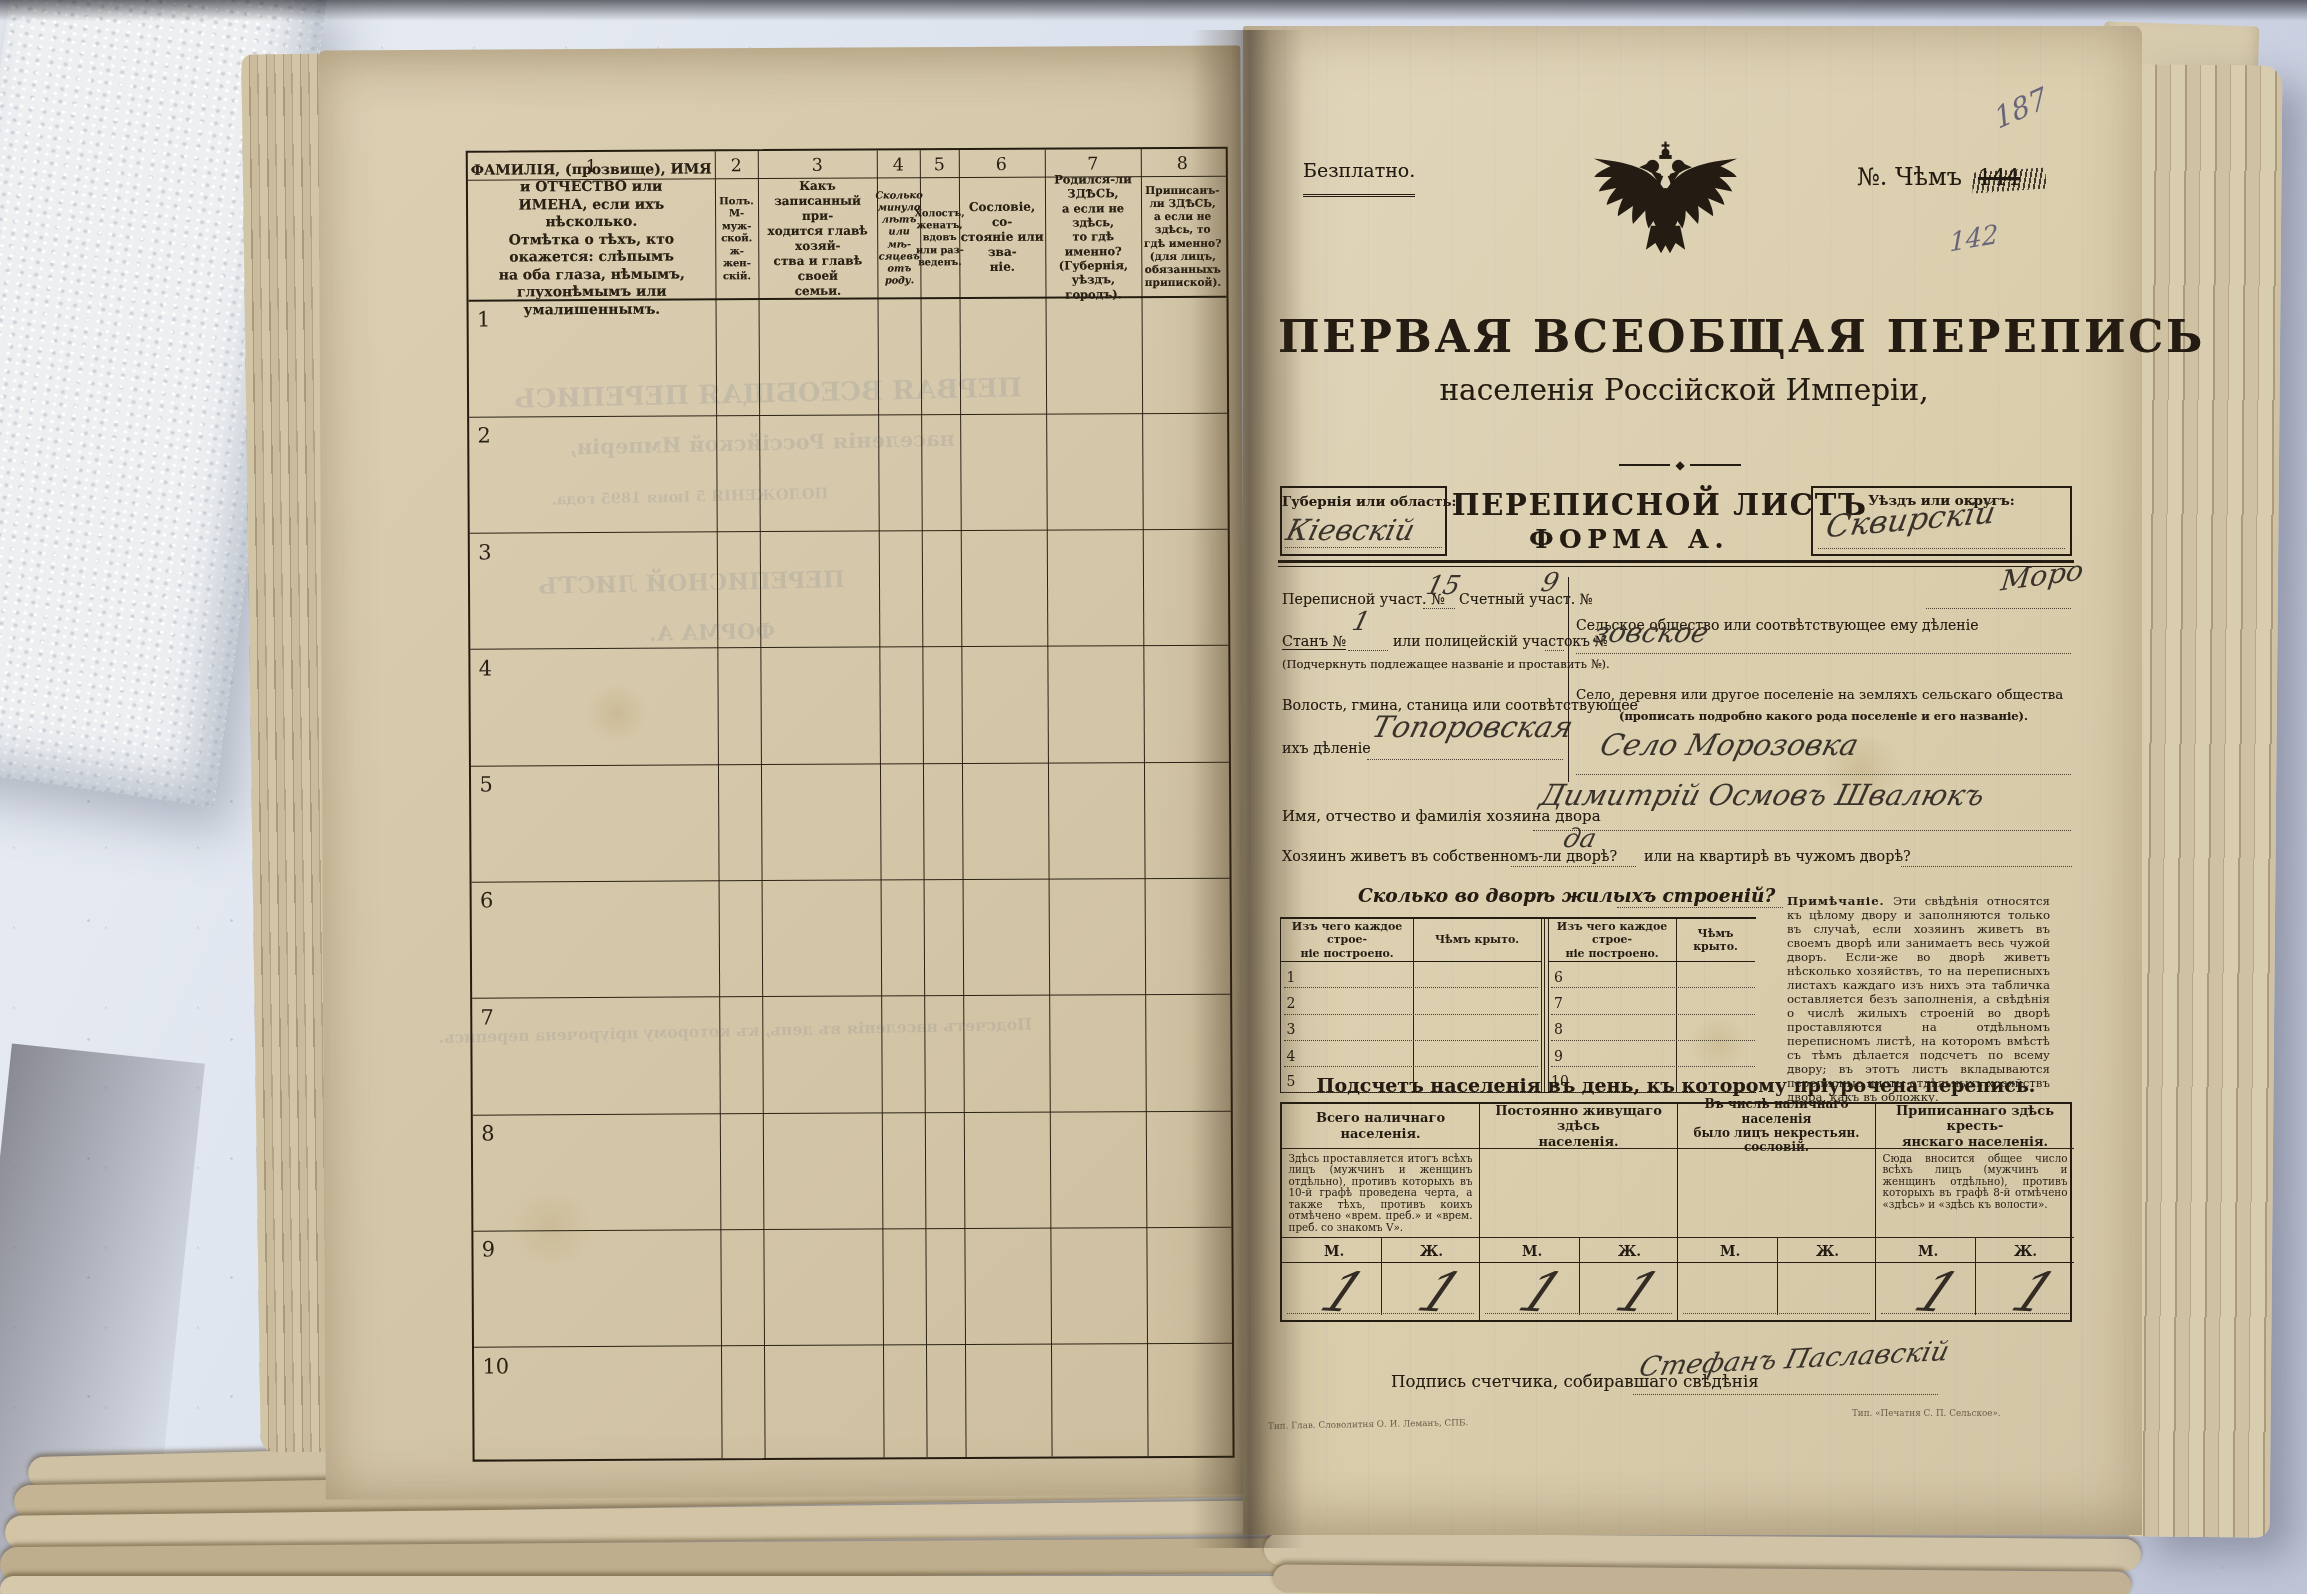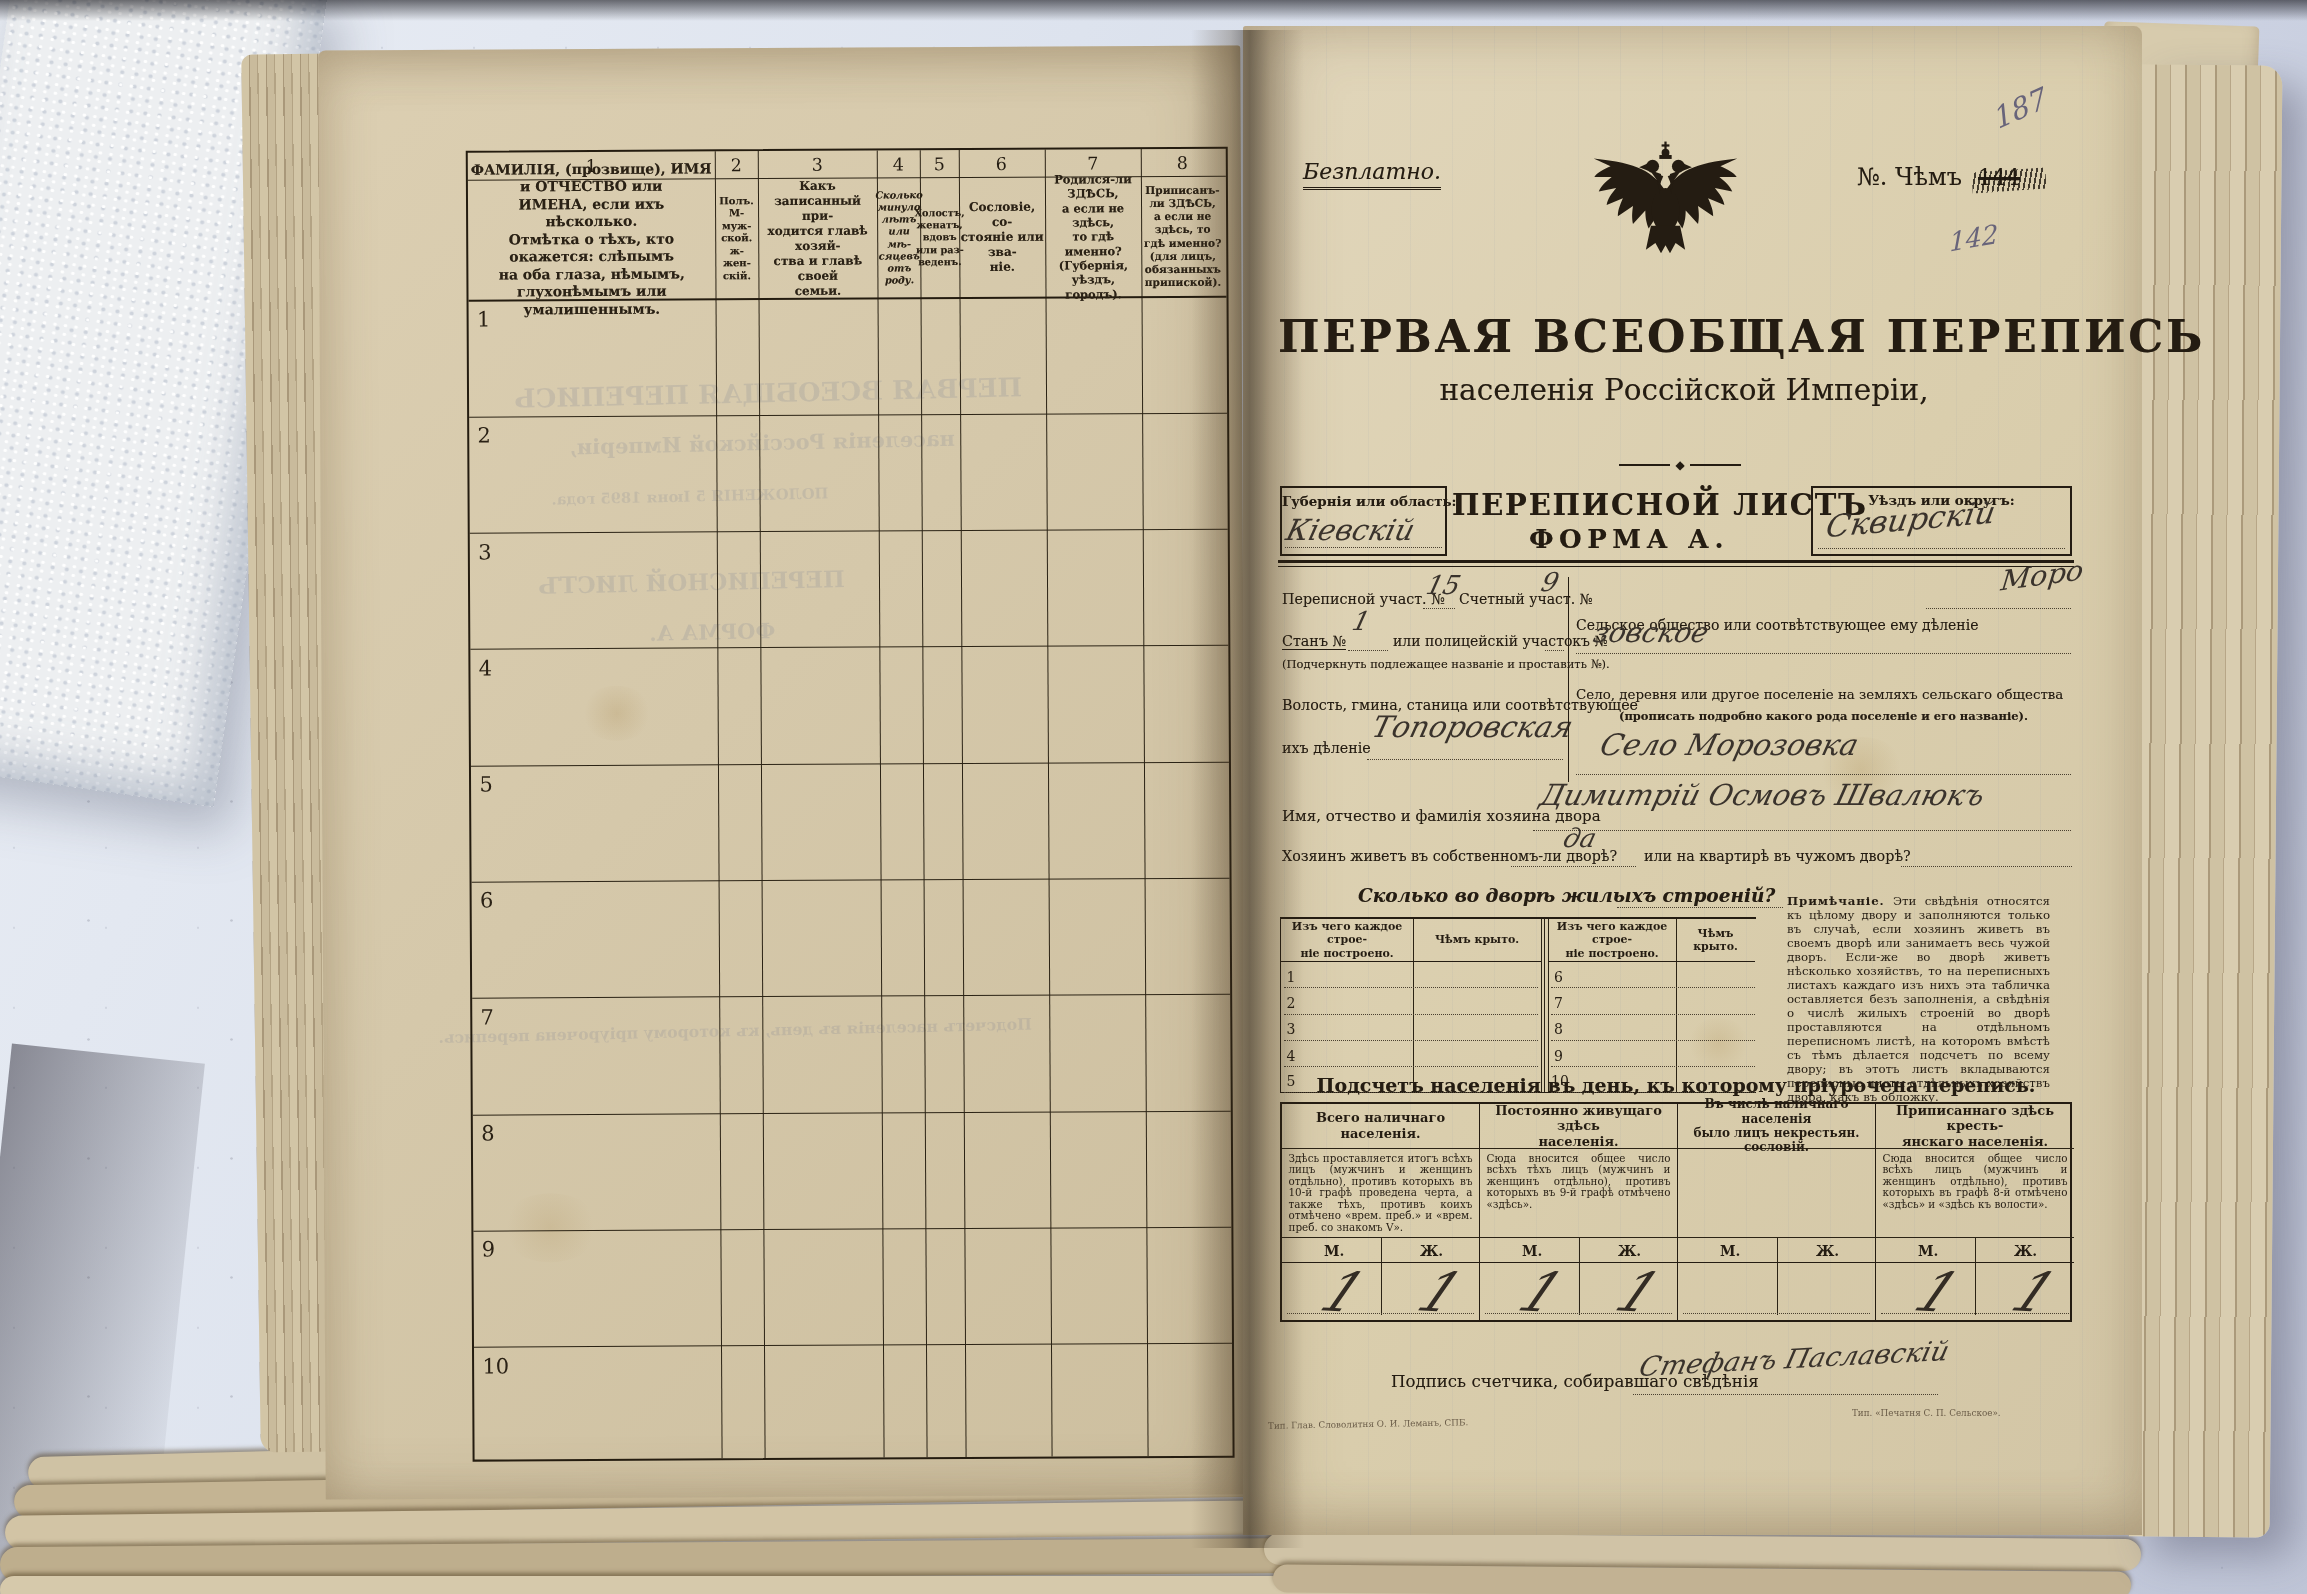--- a/index.html
+++ b/index.html
@@ -194,21 +194,21 @@
       <div class="rnum" style="left:8.3px;top:1085px">9</div>
       <div class="rnum" style="left:8.3px;top:1202px">10</div>
     </div>
   </div>
 
   <div class="pageR">
     <div class="laid"></div>
     <div class="stain" style="left:572px;top:711px;width:92px;height:65px;background:radial-gradient(circle,rgba(150,110,40,.16),transparent 70%)"></div>
     <div class="stain" style="left:443px;top:992px;width:65px;height:51px;background:radial-gradient(circle,rgba(150,110,40,.14),transparent 70%)"></div>
 
-    <div class="pr" style="left:60px;top:133px;font-size:22px;font-style:italic;border-bottom:3.2px double #241c12;padding-bottom:3px">Безплатно.</div>
+    <div class="pr" style="left:60px;top:133px;font-size:19px;border-bottom:3.2px double #241c12;padding-bottom:13px">Безплатно.</div>
 
     <svg class="abs" style="left:344px;top:85px" width="157" height="180" viewBox="-140 -110 280 240">
       <g fill="#241c12">
         <path d="M0,-8 C-22,-42 -48,-58 -128,-66 L-98,-52 C-112,-46 -121,-41 -127,-33 L-96,-33 C-108,-23 -115,-17 -119,-7 L-88,-13 C-98,-1 -103,7 -105,17 L-76,5 C-82,19 -85,27 -85,37 L-58,19 C-60,33 -60,41 -58,51 L-36,27 C-36,41 -34,49 -30,59 L-12,31 Z"></path>
         <path d="M0,-8 C22,-42 48,-58 128,-66 L98,-52 C112,-46 121,-41 127,-33 L96,-33 C108,-23 115,-17 119,-7 L88,-13 C98,-1 103,7 105,17 L76,5 C82,19 85,27 85,37 L58,19 C60,33 60,41 58,51 L36,27 C36,41 34,49 30,59 L12,31 Z"></path>
         <ellipse cx="0" cy="26" rx="25" ry="39"></ellipse>
         <path d="M-26,54 L-35,97 L-18,85 L-8,103 L0,89 L8,103 L18,85 L35,97 L26,54 Z"></path>
         <path d="M-10,-4 C-14,-26 -18,-38 -24,-44 L-8,-38 Z"></path>
         <path d="M10,-4 C14,-26 18,-38 24,-44 L8,-38 Z"></path>
         <circle cx="-23" cy="-52" r="11.5"></circle>
@@ -350,21 +350,20 @@
           </div>
         <div class="halfline"></div>
         <div class="tally" style="left:44px">1</div>
         <div class="tally" style="left:141px">1</div>
         <div class="sdotted"></div>
       </div>
 
       <div class="scol" style="left:198px;width:198px">
         <div class="stitle">Постоянно живущаго здѣсь
 населенія.</div>
-        <div class="sdesc">Сюда вносится общее число всѣхъ тѣхъ лицъ (мужчинъ и женщинъ отдѣльно), противъ которыхъ въ 9-й графѣ отмѣчено «здѣсь».</div>
         <div class="smf">
             <span style="left:42px">М.</span>
             <span style="left:138px">Ж.</span>
           </div>
         <div class="halfline"></div>
         <div class="tally" style="left:44px">1</div>
         <div class="tally" style="left:141px">1</div>
         <div class="sdotted"></div>
       </div>
 

